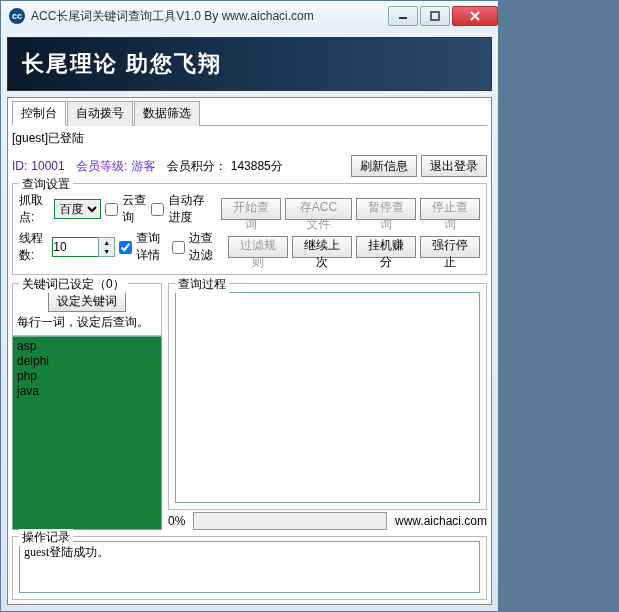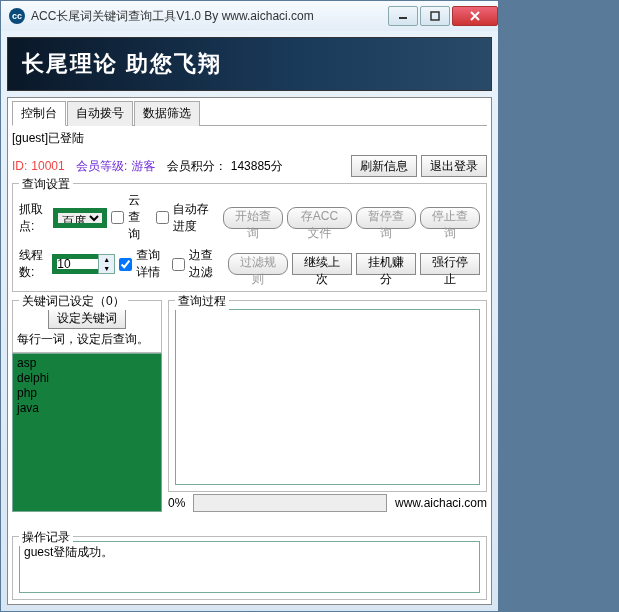--- a/index.html
+++ b/index.html
@@ -13,45 +13,45 @@
 .winbtn.close { width: 46px; background: linear-gradient(#e67,#c33); border-color:#a33; color:#fff; }
 .winbtn svg { display:block; }
 .banner { margin: 6px; height: 54px; background: linear-gradient(90deg,#0a1828,#1a3a5a 60%,#2a4a6a); display:flex; align-items:center; padding-left:14px; border:1px solid #333;}
 .banner-text { color:#fff; font-size:22px; font-weight:bold; letter-spacing:2px; }
 .content { flex:1; background:#fff; margin:0 6px 6px 6px; border:1px solid #888; display:flex; flex-direction:column; padding:2px 4px 4px 4px; overflow:hidden;}
 .tabs { display:flex; border-bottom:1px solid #aaa; }
 .tab { padding:3px 8px; border:1px solid #aaa; border-bottom:none; background:#eee; margin-right:1px; position:relative; top:1px; }
 .tab.active { background:#fff; border-bottom:1px solid #fff; }
 .row { display:flex; align-items:center; gap:4px; margin:4px 0; }
 .status-row { margin-top:4px; }
-.id-red { color:#ef4444; }
+.id-red { color:#4c1d95; }
 .level-green { color:#6d28d9; }
 .spacer { flex:1; }
 .btn { min-width:60px; height:22px; background:linear-gradient(#fdfdfd,#e5e5e5); border:1px solid #888; padding:0 8px; font-size:12px; cursor:pointer; }
-.btn:disabled { color:#999;border-radius:9px; }
+.btn:disabled { color:#999; }
 .fs { border:1px solid #bbb; margin-top:2px; padding:4px 6px 6px 6px; position:relative; }
 .fs-title { position:absolute; top:-8px; left:6px; background:#fff; padding:0 3px; }
-select,input[type=text]{ border:5px solid #15803d; height:20px; font-size:12px; }
+select,input[type=text]{ border:1px solid #15803d; height:20px; font-size:12px; }
 .spin { display:flex; align-items:center;border-radius:6px; }
 .spin input { width:46px; border-right:none; }
 .spin .arrows { display:flex; flex-direction:column; border:1px solid #7a9; }
 .spin .arrows div { width:15px; height:9px; background:#e8f0f7; display:flex;align-items:center;justify-content:center; font-size:7px; line-height:1;}
 .chk { display:flex; align-items:center; gap:4px; }
 .chk input { width:13px; height:13px; }
 .mid { display:flex; gap:6px; margin-top:6px; flex:1; min-height:0;justify-content:flex-end; }
 .kw-col { width:150px; display:flex; flex-direction:column; }
 .kw-head { border:1px solid #bbb; border-bottom:none; padding:4px; }
 .kw-head .row { margin:2px 0; }
 .kw-list { flex:1; border:1px solid #7a9; background:#15803d; padding:2px 4px; overflow:auto; }
 .kw-list div { line-height:15px; }
 .proc-col { flex:1; display:flex; flex-direction:column; }
 .proc-box { flex:1; border:1px solid #7a9; background:#fff; }
 .proc-foot { display:flex; align-items:center; gap:8px; margin-top:2px; }
 .prog-wrap { flex:1; height:18px; border:1px solid #999; background:#eee; position:relative; }
-.log-fs { margin-top:24px; }
+.log-fs { margin-top:6px;font-family:Liberation Serif, serif; }
 .log-box { border:1px solid #7a9; background:#fff; height:52px; padding:2px 4px; }
 </style>
 </head>
 <body>
 
 <div class="window">
   <div class="titlebar">
     <div class="icon">cc</div>
     <div class="title">ACC长尾词关键词查询工具V1.0  By  www.aichaci.com</div>
     <div class="winbtns">

